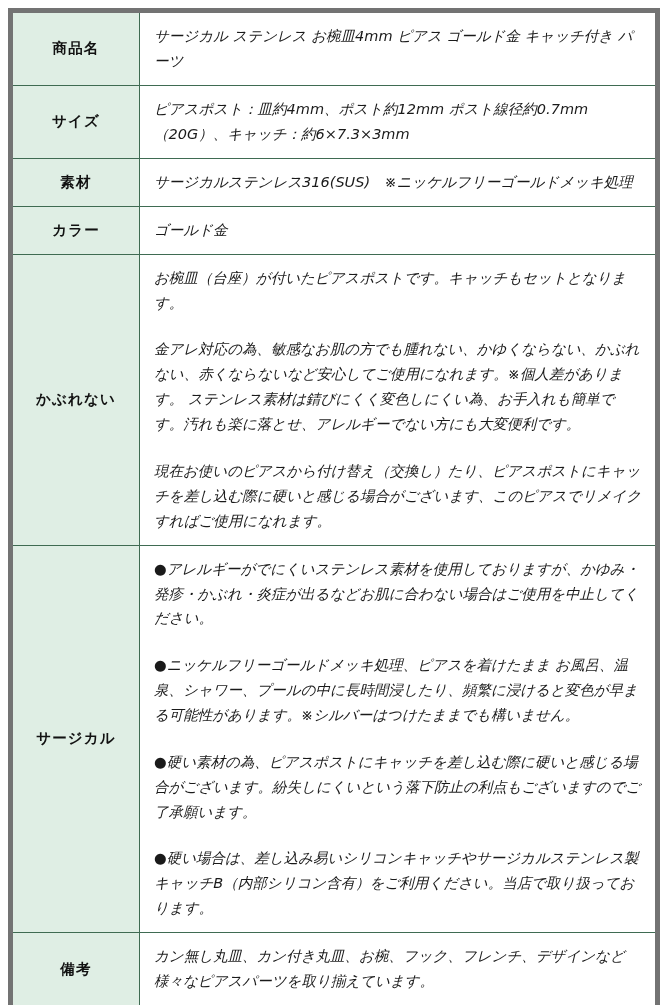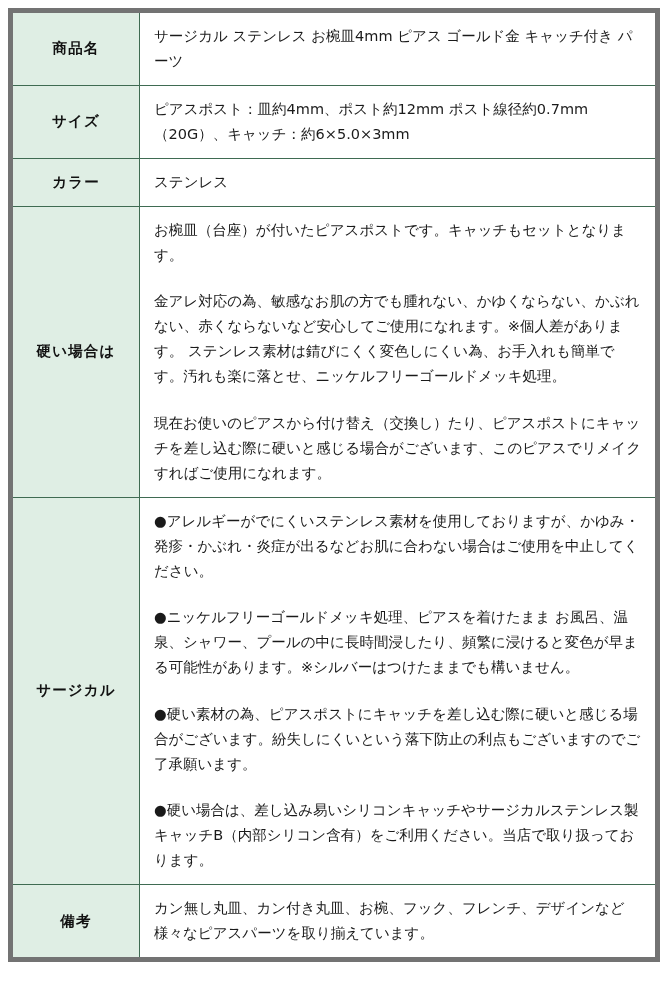--- a/index.html
+++ b/index.html
@@ -40,20 +40,21 @@
     padding: 10px 4px;
     color: #111;
   }
   table.spec td {
     background: #ffffff;
     padding: 11px 12px 11px 14px;
     text-align: left;
   }
   td .para {
     margin: 0;
+    font-style: italic;
   }
   td .para + .para {
     margin-top: 1.5em;
   }
   td.tight {
     padding-top: 9px;
     padding-bottom: 9px;
   }
 </style>
 </head>
@@ -66,37 +67,43 @@
       <tr>
         <th>商品名</th>
         <td class="tight">
           <p class="para">サージカル ステンレス お椀皿4mm ピアス ゴールド金 キャッチ付き パーツ</p>
         </td>
       </tr>
 
       <tr>
         <th>サイズ</th>
         <td class="tight">
-          <p class="para">ピアスポスト：皿約4mm、ポスト約12mm ポスト線径約0.7mm（20G）、キャッチ：約6×5.0×3mm</p>
+          <p class="para">ピアスポスト：皿約4mm、ポスト約12mm ポスト線径約0.7mm（20G）、キャッチ：約6×7.3×3mm</p>
         </td>
       </tr>
 
+      <tr>
+        <th>素材</th>
+        <td class="tight">
+          <p class="para">サージカルステンレス316(SUS)　※ニッケルフリーゴールドメッキ処理</p>
+        </td>
+      </tr>
 
       <tr>
         <th>カラー</th>
         <td class="tight">
-          <p class="para">ステンレス</p>
+          <p class="para">ゴールド金</p>
         </td>
       </tr>
 
       <tr>
-        <th>硬い場合は</th>
+        <th>かぶれない</th>
         <td>
           <p class="para">お椀皿（台座）が付いたピアスポストです。キャッチもセットとなります。</p>
-          <p class="para">金アレ対応の為、敏感なお肌の方でも腫れない、かゆくならない、かぶれない、赤くならないなど安心してご使用になれます。※個人差があります。 ステンレス素材は錆びにくく変色しにくい為、お手入れも簡単です。汚れも楽に落とせ、ニッケルフリーゴールドメッキ処理。</p>
+          <p class="para">金アレ対応の為、敏感なお肌の方でも腫れない、かゆくならない、かぶれない、赤くならないなど安心してご使用になれます。※個人差があります。 ステンレス素材は錆びにくく変色しにくい為、お手入れも簡単です。汚れも楽に落とせ、アレルギーでない方にも大変便利です。</p>
           <p class="para">現在お使いのピアスから付け替え（交換し）たり、ピアスポストにキャッチを差し込む際に硬いと感じる場合がございます、このピアスでリメイクすればご使用になれます。</p>
         </td>
       </tr>
 
       <tr>
         <th>サージカル</th>
         <td>
           <p class="para">●アレルギーがでにくいステンレス素材を使用しておりますが、かゆみ・発疹・かぶれ・炎症が出るなどお肌に合わない場合はご使用を中止してください。</p>
           <p class="para">●ニッケルフリーゴールドメッキ処理、ピアスを着けたまま お風呂、温泉、シャワー、プールの中に長時間浸したり、頻繁に浸けると変色が早まる可能性があります。※シルバーはつけたままでも構いません。</p>
           <p class="para">●硬い素材の為、ピアスポストにキャッチを差し込む際に硬いと感じる場合がございます。紛失しにくいという落下防止の利点もございますのでご了承願います。</p>

